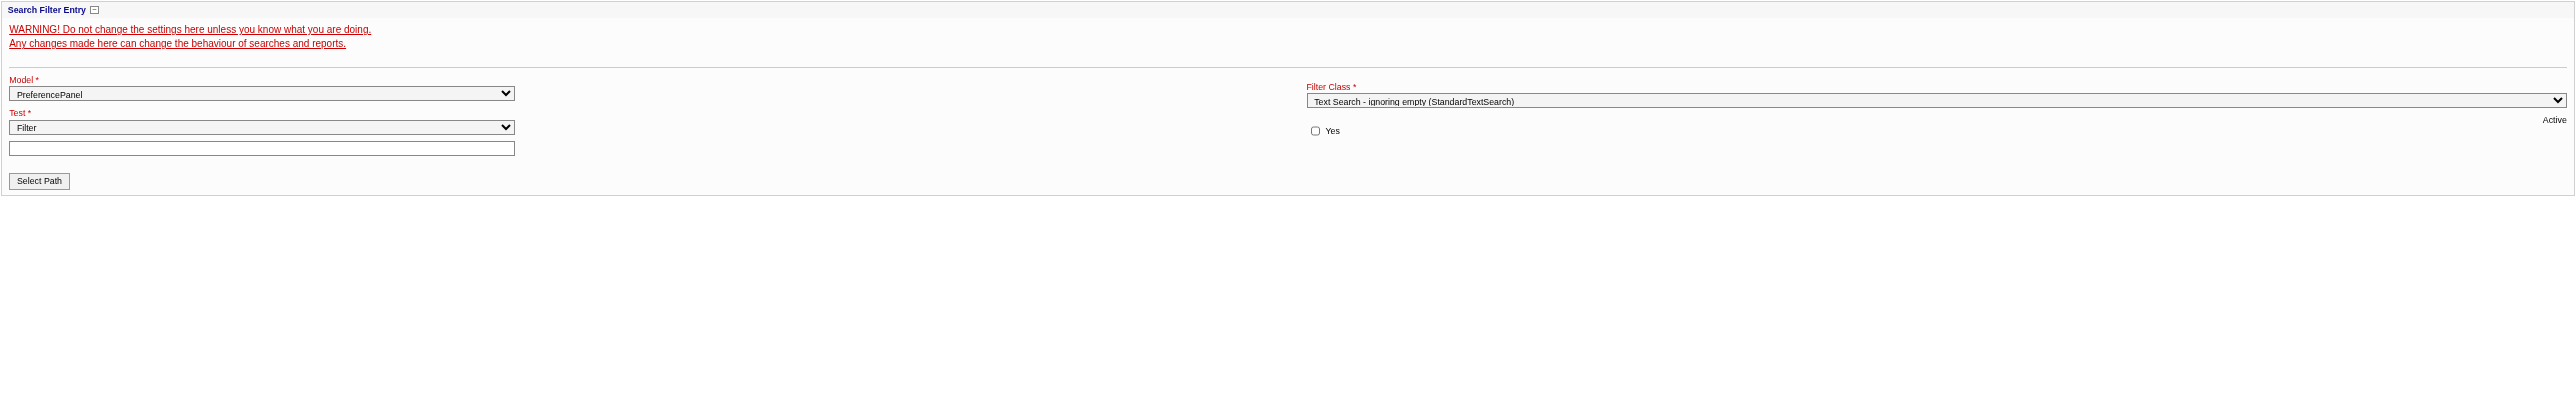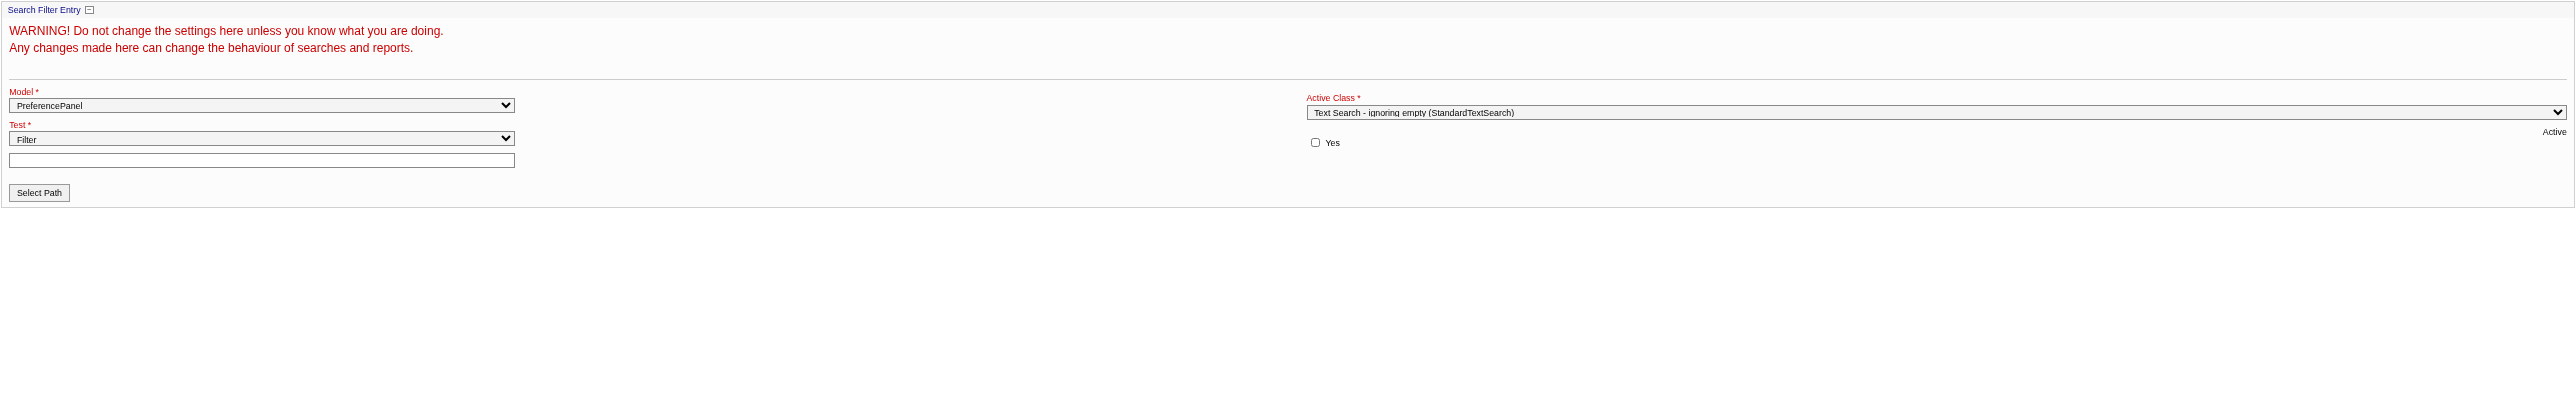--- a/index.html
+++ b/index.html
@@ -18,21 +18,21 @@
     }
     .panel-header {
       background: #f7f7f7;
       padding: 2.7px 5.4px;
       display: flex;
       align-items: center;
       gap: 4.1px;
     }
     .panel-title {
       color: #0a0a8a;
-      font-weight: normal;
+      font-weight: bold;
       font-size: 8.8px;
     }
     .collapse-icon {
       display: inline-flex;
       align-items: center;
       justify-content: center;
       width: 8.8px;
       height: 8.8px;
       border: 0.7px solid #888;
       background: #fff;
@@ -40,23 +40,24 @@
       line-height: 1;
       cursor: pointer;
       color: #333;
     }
     .panel-body {
       padding: 5.4px 6.8px;
       background: #fcfcfc;
     }
     .warning {
       color: #cc0000;
-      font-size: 12px;
+      font-size: 10px;
       line-height: 1.4;
-      margin-bottom: 22px;
+      margin-bottom: 16px;
+      text-decoration: underline;
     }
     .divider {
       border: none;
       border-top: 0.7px solid #ccc;
       margin: 4.1px 0 6.8px 0;
     }
     .form-row {
       display: flex;
       gap: 37px;
     }
@@ -175,21 +176,21 @@
 
       </div>
 
       <div class="form-col">
 
         <div class="field">
         </div>
 
         <div class="field">
           <label class="field-label">
-            <span>Active Class</span>
+            <span>Filter Class</span>
             <span class="required-star">*</span>
           </label>
           <select>
             <option>Text Search - ignoring empty (StandardTextSearch)</option>
           </select>
         </div>
 
         <div class="field">
           <label class="field-label optional-label">Active</label>
           <div class="checkbox-wrap">

